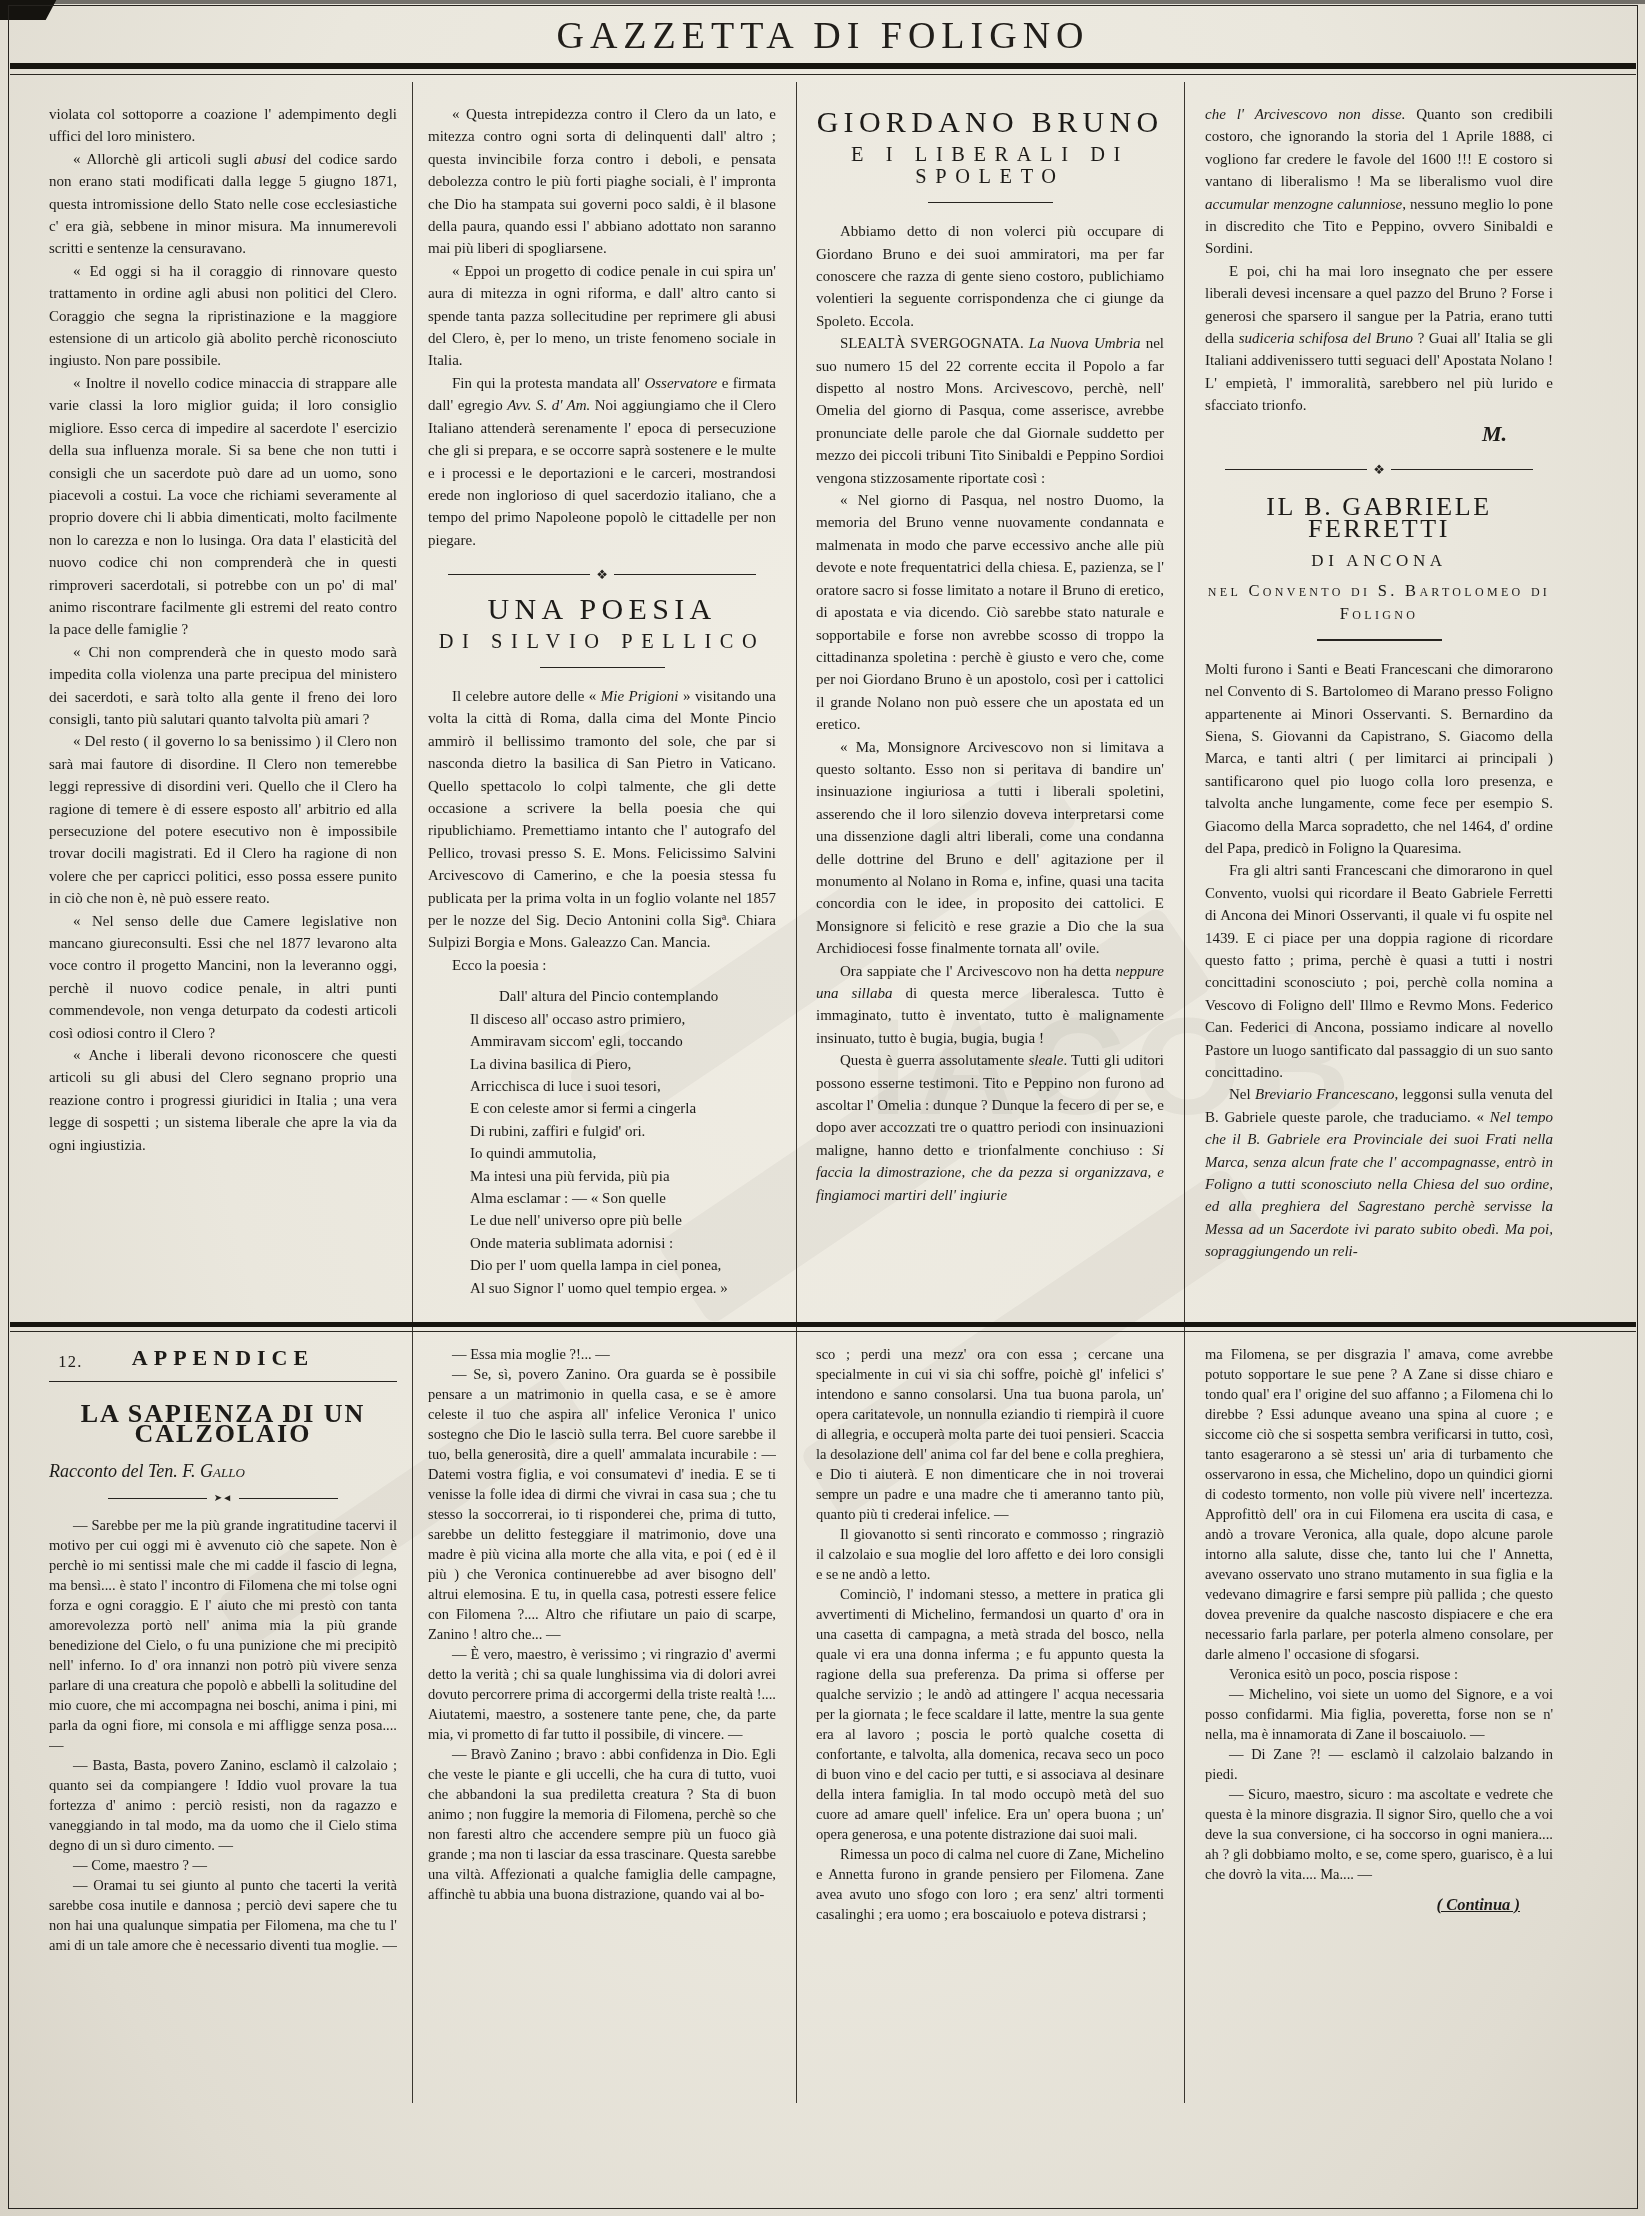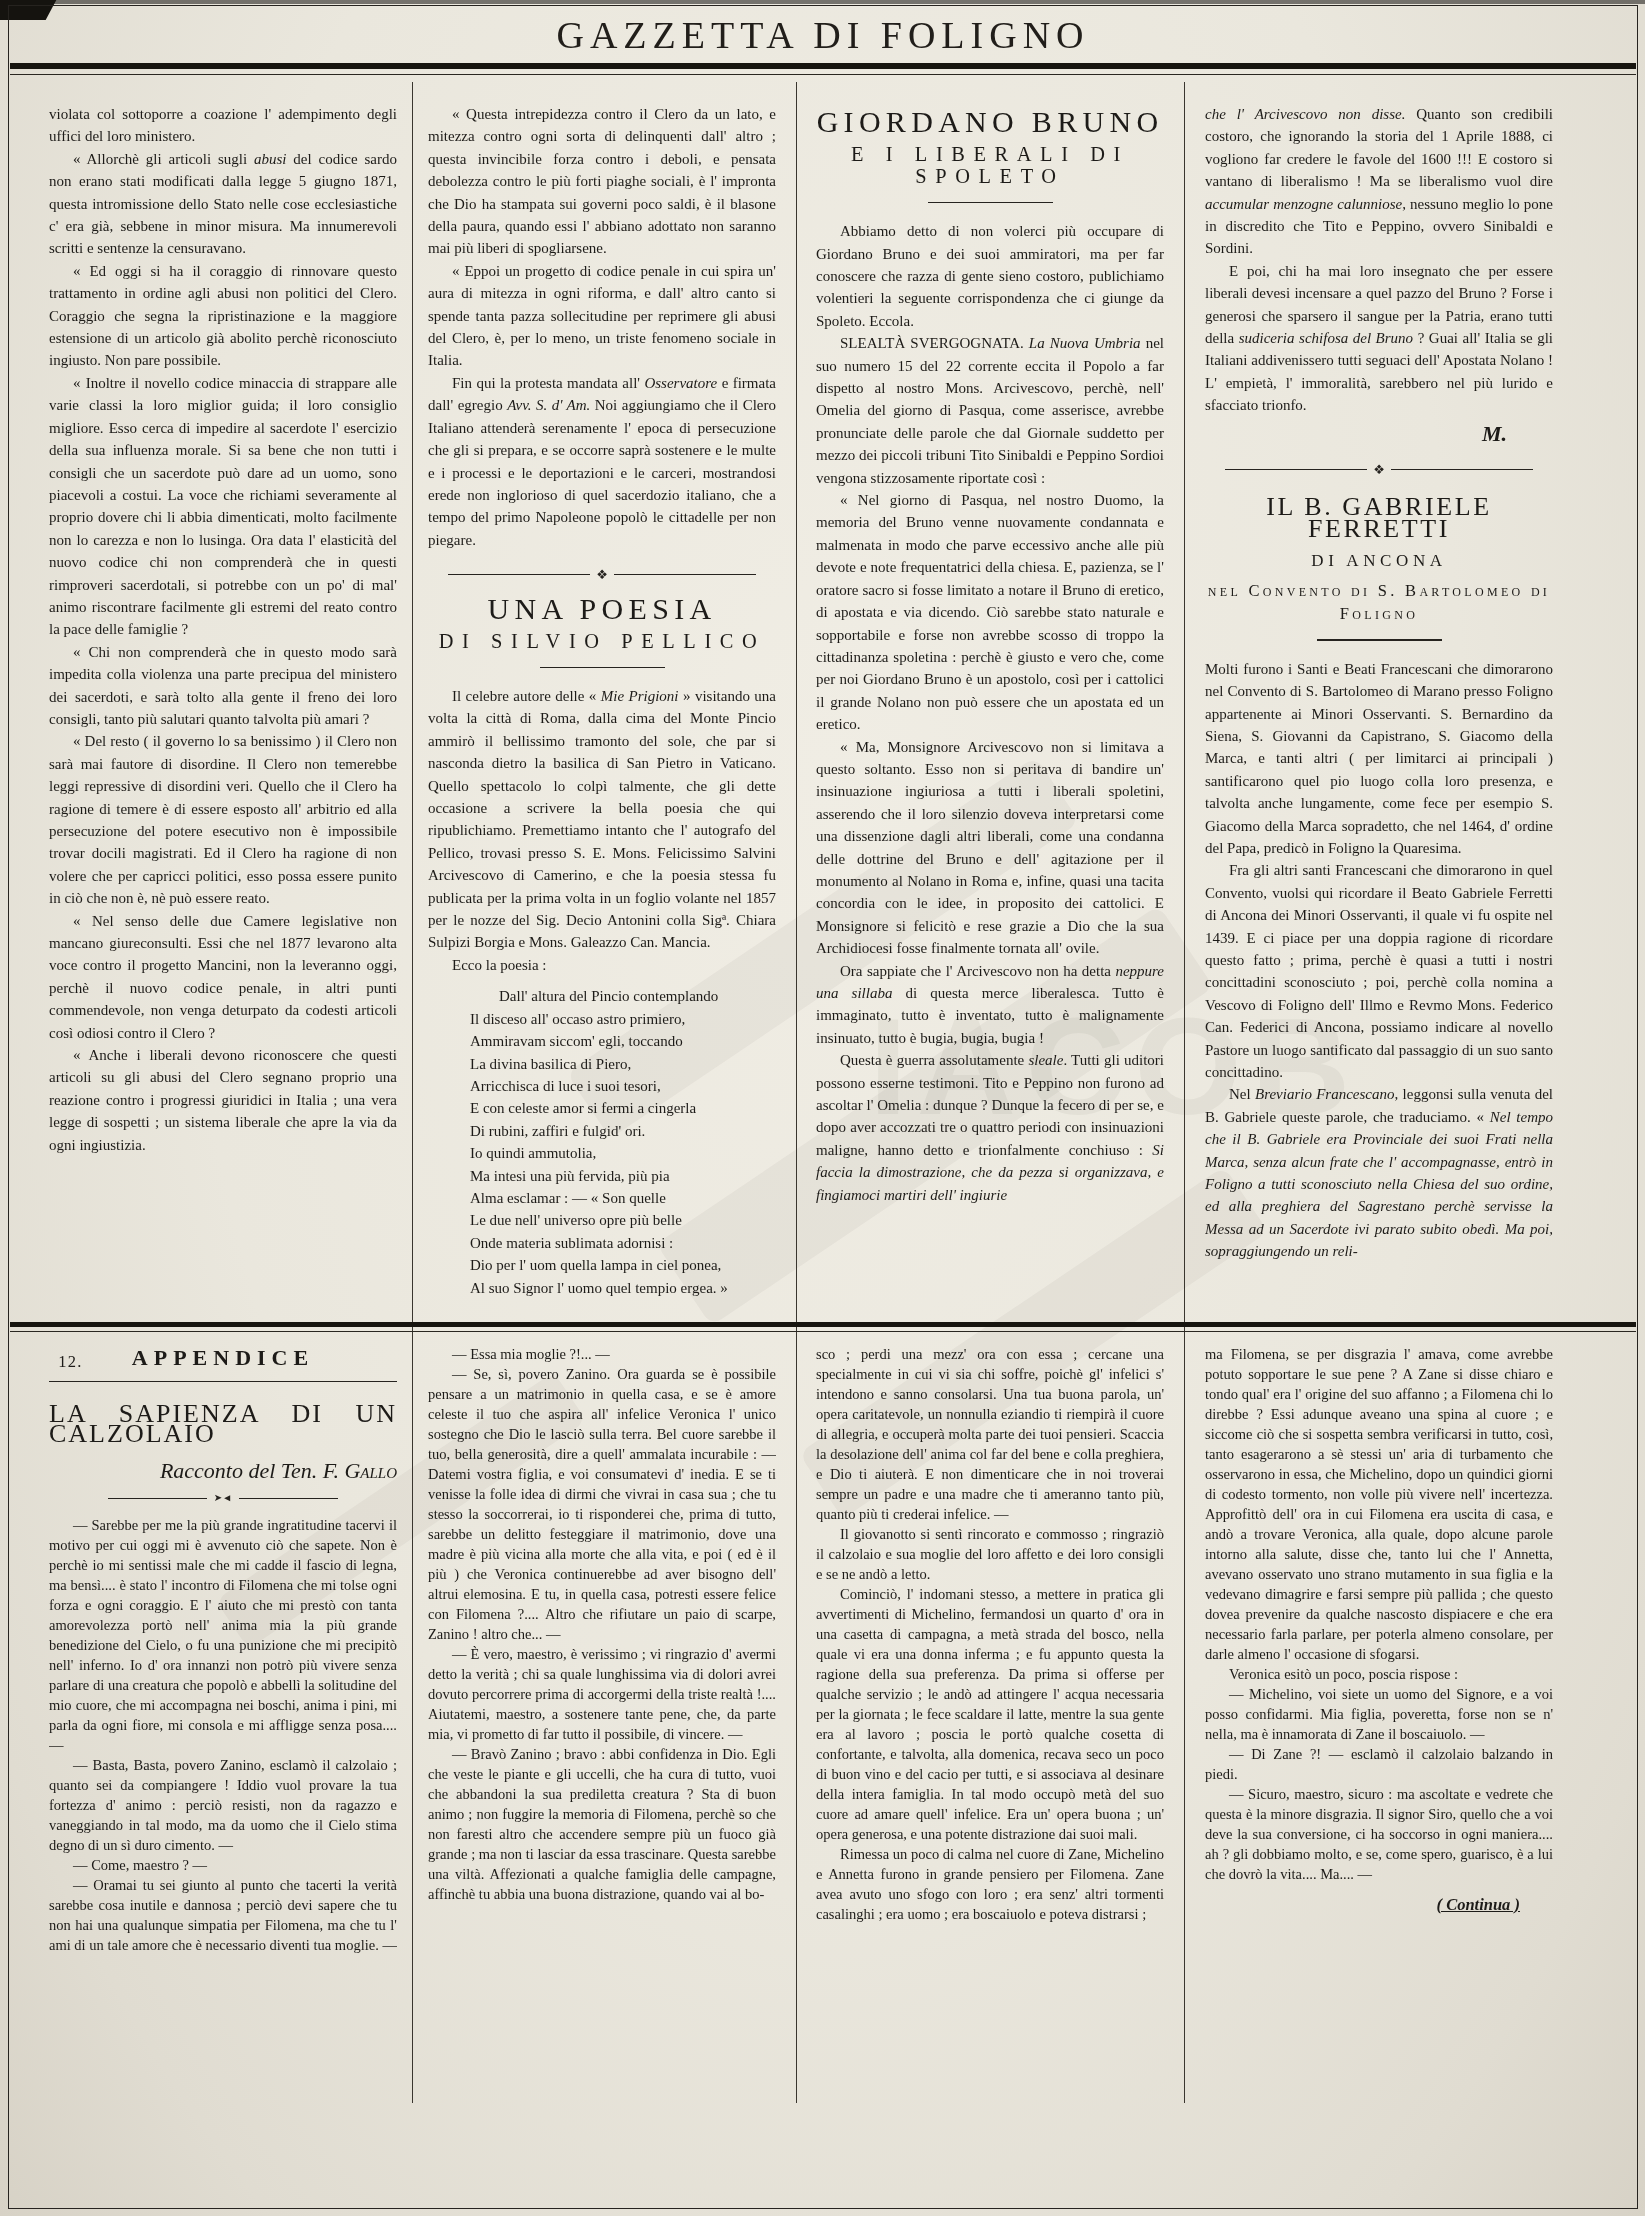--- a/index.html
+++ b/index.html
@@ -46,22 +46,22 @@
   .poem-line{white-space:nowrap;}
   .poem-line:first-child{margin-left:29px;}
   .lead-in{text-indent:24px;margin:4px 0 5.3px;}
 
   .signature{ text-align:right;padding-right:46px;font-size:22px;font-style:italic;font-weight:bold;margin-top:6.6px;}
 
   .app-head{position:relative;text-align:center;margin-top:4px;}
   .app-pagenum{position:absolute;left:9.2px;top:4px;font-size:16.5px;letter-spacing:1.3px;}
   .app-label{font-size:22px;font-weight:bold;letter-spacing:6px;}
   .app-head-rule{width:100%;height:1.3px;background:#26231f;margin:10.5px 0 0;}
-  .app-title{font-size:26px;letter-spacing:2px;margin:22.4px 0 0;font-weight:normal;}
-  .app-byline{text-align:right;font-style:italic;font-size:22px;margin:17px 0 0;}
+  .app-title{text-align:center;font-size:26px;letter-spacing:2px;margin:22.4px 0 0;font-weight:bold;}
+  .app-byline{text-align:left;font-style:italic;font-size:18px;margin:17px 0 0;}
   .app-byline .smallcaps{font-variant:small-caps;font-style:italic;}
   .continua{ text-align:right;padding-right:33px;font-style:italic;font-weight:bold;font-size:16.5px;margin-top:10.5px;text-decoration:underline;}
 
   .stain{position:absolute;background:rgba(70,66,58,.05);transform:rotate(-34deg);border-radius:12px;pointer-events:none;}
   .ghost-text{position:absolute;font-size:138px;font-weight:bold;letter-spacing:9.2px;color:rgba(90,86,76,.065);pointer-events:none;font-family:"Liberation Sans",sans-serif;}
 </style>
 </head>
 <body>
 
 <div class="page">

